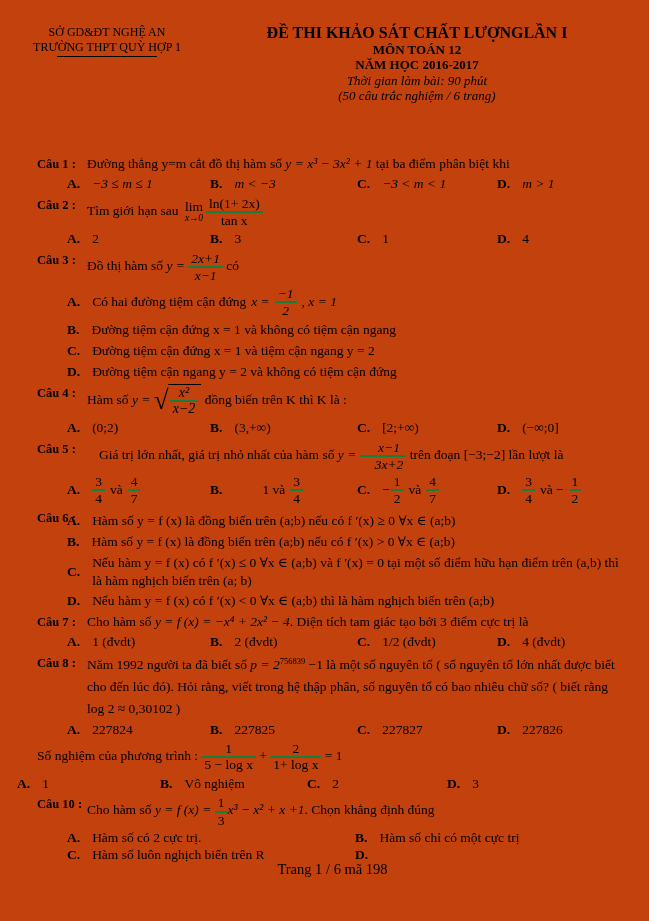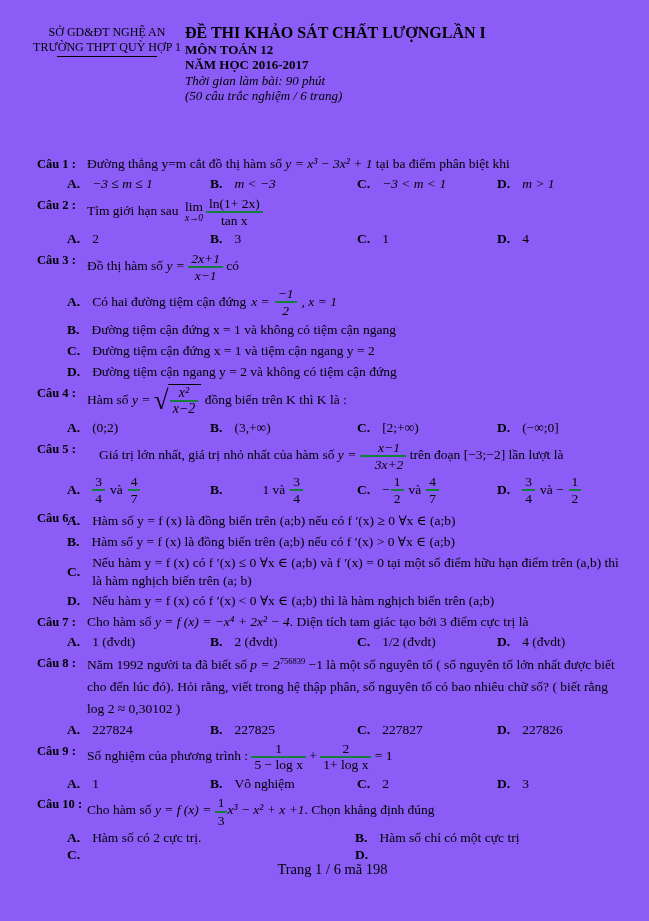--- a/index.html
+++ b/index.html
@@ -1,25 +1,25 @@
 <!DOCTYPE html>
 <html><head>
 <meta charset="utf-8">
 <style>
   html,body{margin:0;padding:0;background:#e8e8e8;}
   .page{
-    position:relative;width:649px;height:921px;margin:0 auto;background:#8b5cf6;
+    position:relative;width:649px;height:921px;margin:0 auto;background:#c2410c;
     font-family:"Liberation Serif","DejaVu Serif",serif;color:#000;
     font-size:13.5px;line-height:1.32;overflow:hidden;
   }
   
   .school{position:absolute;left:14px;top:25px;width:186px;text-align:center;
     font-size:12px;line-height:1.22;}
   .school-rule{width:100px;border-bottom:1.4px solid #000;margin:2px auto 0;}
-  .titles{position:absolute;left:185px;top:24px;width:410px;}
+  .titles{position:absolute;left:212px;top:24px;width:410px;text-align:center;}
   .t1{font-weight:bold;font-size:16px;line-height:1.12;}
   .t2{font-weight:bold;font-size:13px;line-height:1.18;}
   .t3{font-style:italic;font-size:13px;line-height:1.22;}
   
   .content{position:absolute;left:37px;top:155px;right:26px;}
   .q{display:flex;margin-bottom:3px;}
   .q-label{width:50px;flex:none;font-weight:bold;font-size:12.5px;padding-top:1px;}
   .q-body{flex:1;min-width:0;}
   .q-text{margin-bottom:1px;}
   .math{font-style:italic;}
@@ -341,21 +341,20 @@
             </div>
           <div class="opt">
               <span class="ol">D.</span>
               <span>227826</span>
             </div>
         </div>
       </div>
     </div>
 
     <div class="q q9">
-      <div class="q-label">Câu 9 :</div>
       <div class="q-body">
         <div class="q-text">
           <span>Số nghiệm của phương trình :</span>
           <span class="frac"><span class="n">1</span><span class="d">5 − log x</span></span>
           <span>+</span>
           <span class="frac"><span class="n">2</span><span class="d">1+ log x</span></span>
           <span>= 1</span>
         </div>
         <div class="opts">
           <div class="opt">
@@ -390,20 +389,21 @@
           <div class="opt">
               <span class="ol">A.</span>
               <span>Hàm số  có 2 cực trị.</span>
             </div>
           <div class="opt">
               <span class="ol">B.</span>
               <span>Hàm số chỉ có một cực trị</span>
             </div>
           <div class="opt">
               <span class="ol">C.</span>
+              <span>Hàm số luôn nghịch biến trên R</span>
             </div>
           <div class="opt">
               <span class="ol">D.</span>
             </div>
         </div>
       </div>
     </div>
 
   </div>
 

